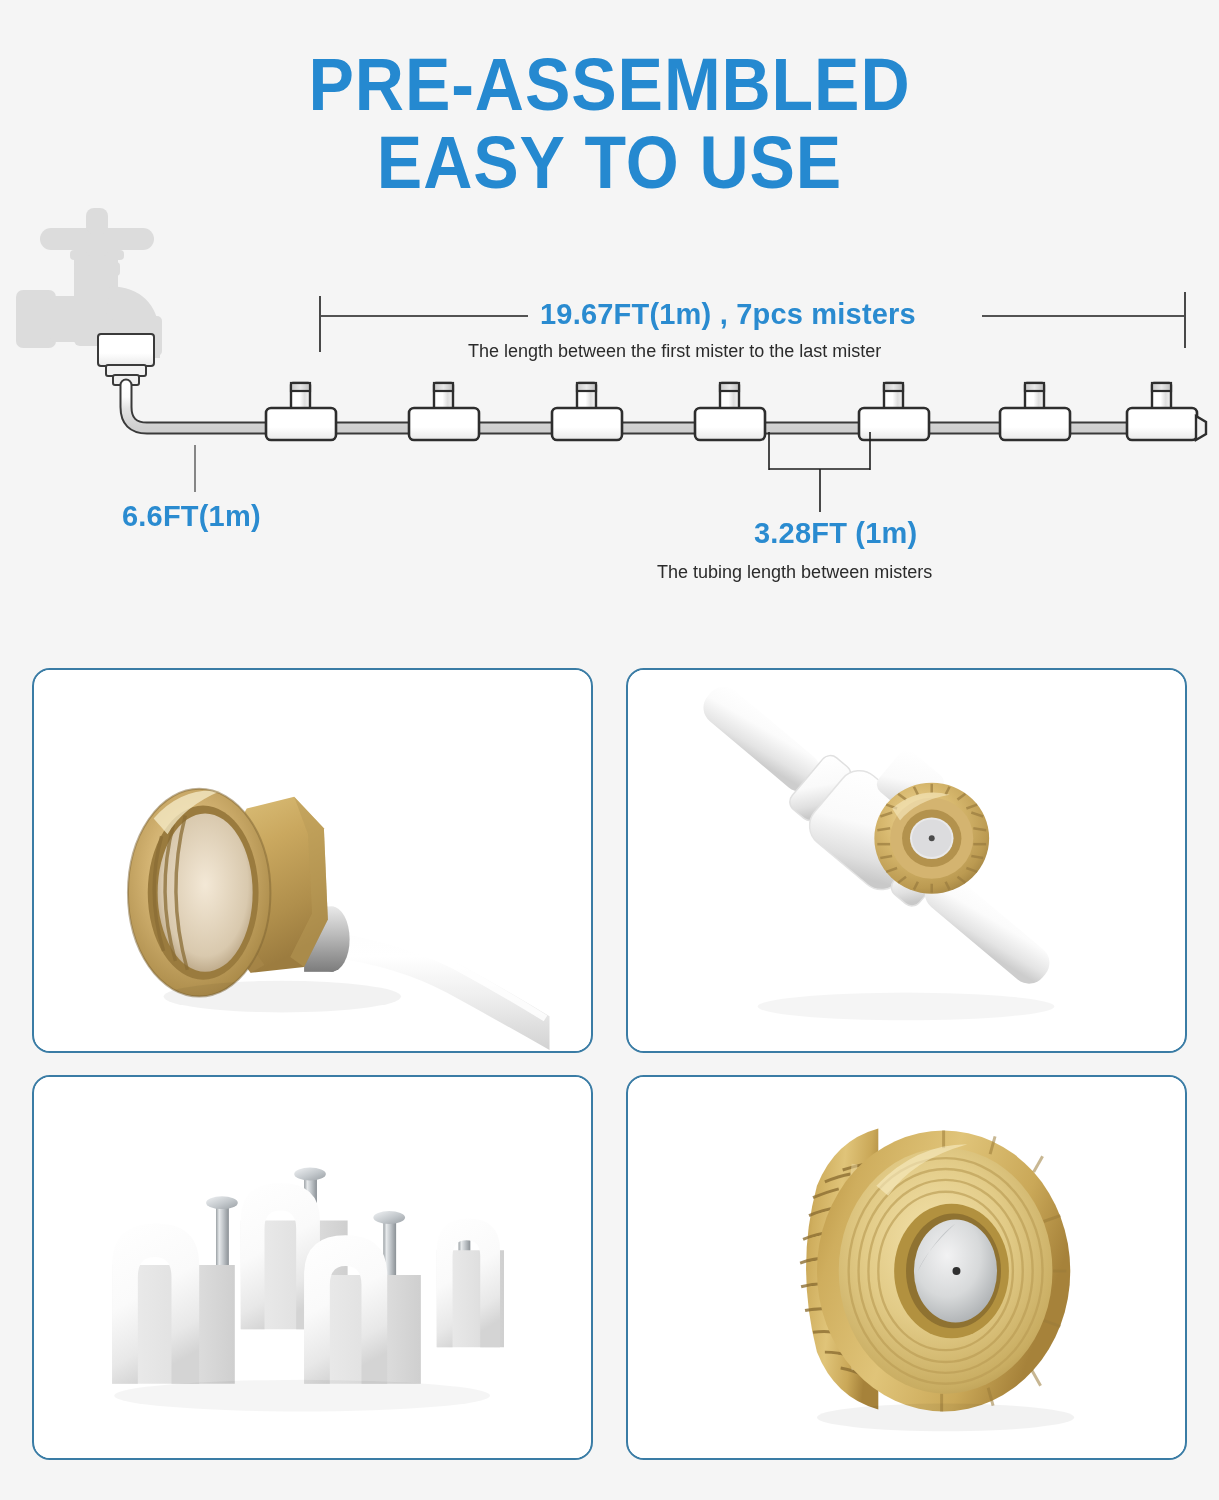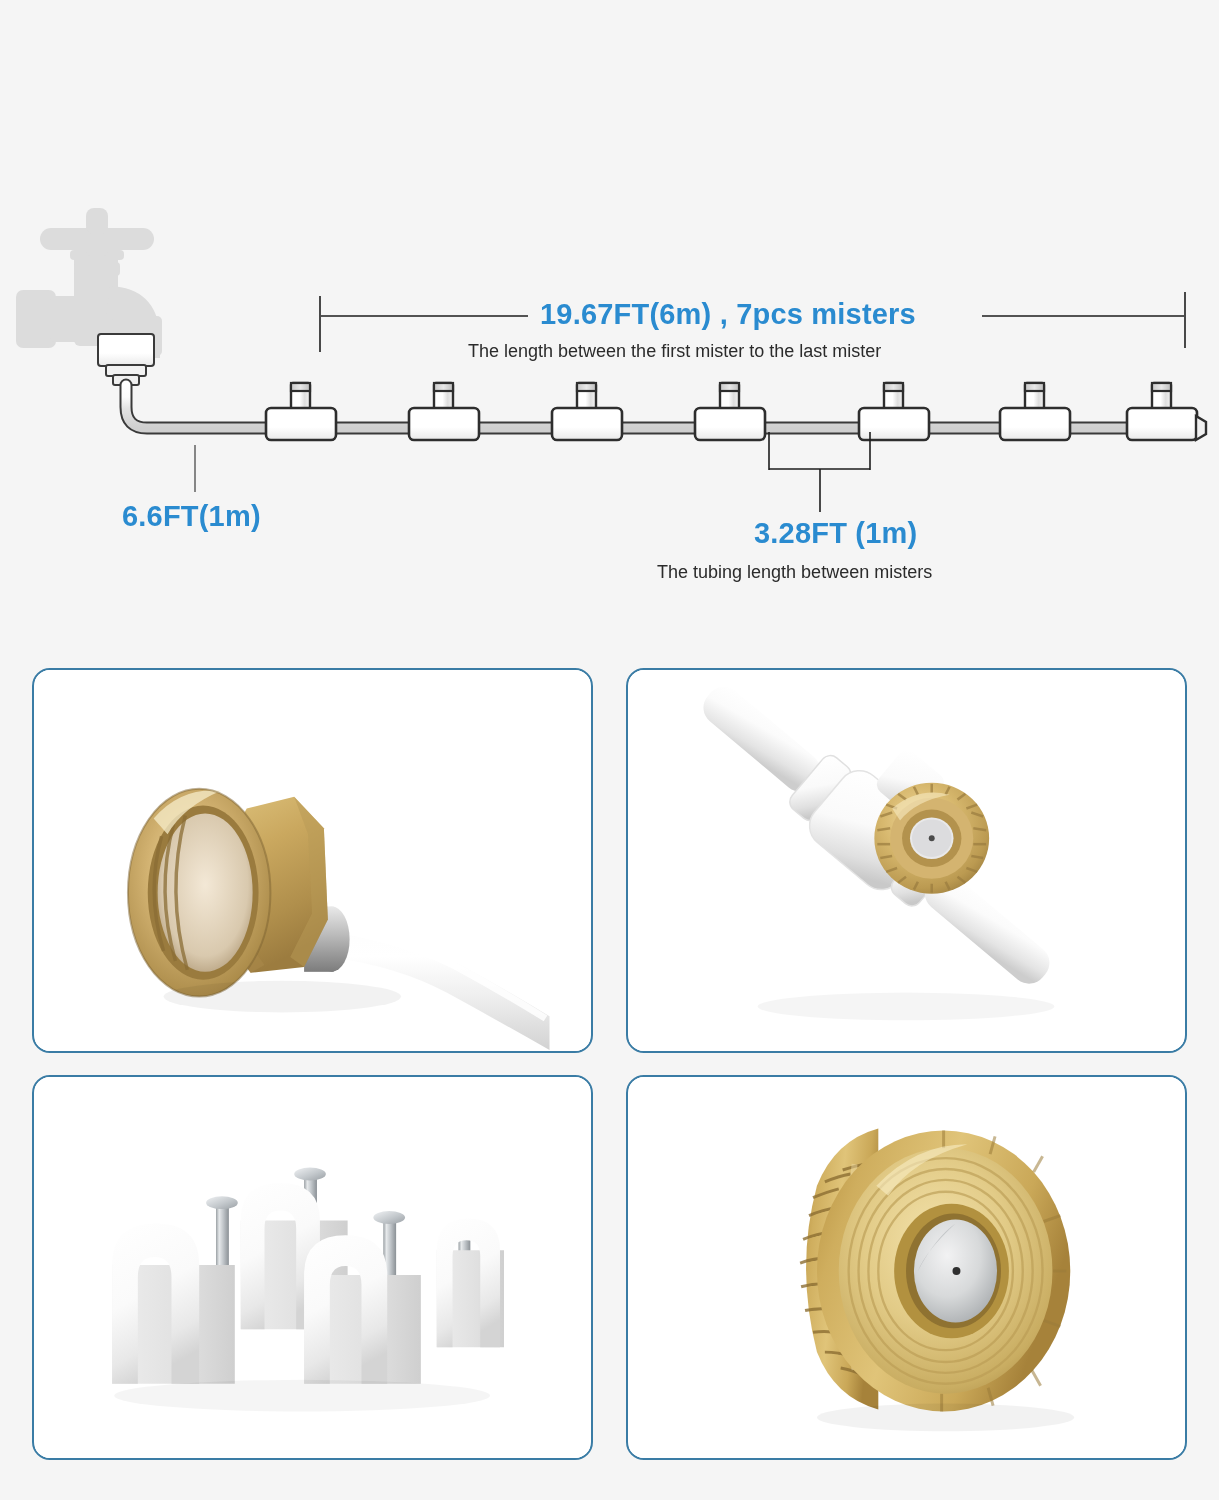--- a/index.html
+++ b/index.html
@@ -75,20 +75,24 @@
     border-radius: 18px;
     overflow: hidden;
   }
   .panel svg { position: absolute; top: 0; left: 0; width: 100%; height: 100%; }
 </style>
 </head>
 <body>
 
 <div class="page">
 
+  <div class="title-block">
+    <div class="title-line">PRE-ASSEMBLED</div>
+    <div class="title-line">EASY TO USE</div>
+  </div>
 
   <div class="diagram">
     <svg width="1219" height="640" viewBox="0 0 1219 640" xmlns="http://www.w3.org/2000/svg">
       <defs>
         <linearGradient id="tubeGrad" x1="0" y1="0" x2="0" y2="1">
           <stop offset="0%" stop-color="#ffffff"></stop>
           <stop offset="28%" stop-color="#fbfbfb"></stop>
           <stop offset="55%" stop-color="#e2e2e2"></stop>
           <stop offset="100%" stop-color="#cfcfcf"></stop>
         </linearGradient>
@@ -193,21 +197,21 @@
       </g>
 
       <g stroke="#1d1d1d" stroke-width="1.6" fill="none">
         <line x1="769" y1="432" x2="769" y2="470"></line>
         <line x1="870" y1="432" x2="870" y2="470"></line>
         <line x1="769" y1="469" x2="870" y2="469"></line>
         <line x1="820" y1="469" x2="820" y2="512"></line>
       </g>
     </svg>
 
-    <div class="dim-label" id="label-top">19.67FT(6m) , 7pcs misters</div>
+    <div class="dim-label" id="label-top">19.67FT(1m) , 7pcs misters</div>
     <div class="dim-sub" id="sub-top">The length between the first mister to the last mister</div>
 
     <div class="dim-label" id="label-left">6.6FT(1m)</div>
 
     <div class="dim-label" id="label-right">3.28FT (1m)</div>
     <div class="dim-sub" id="sub-right">The tubing length between misters</div>
   </div>
 
   <div class="panels">
 

